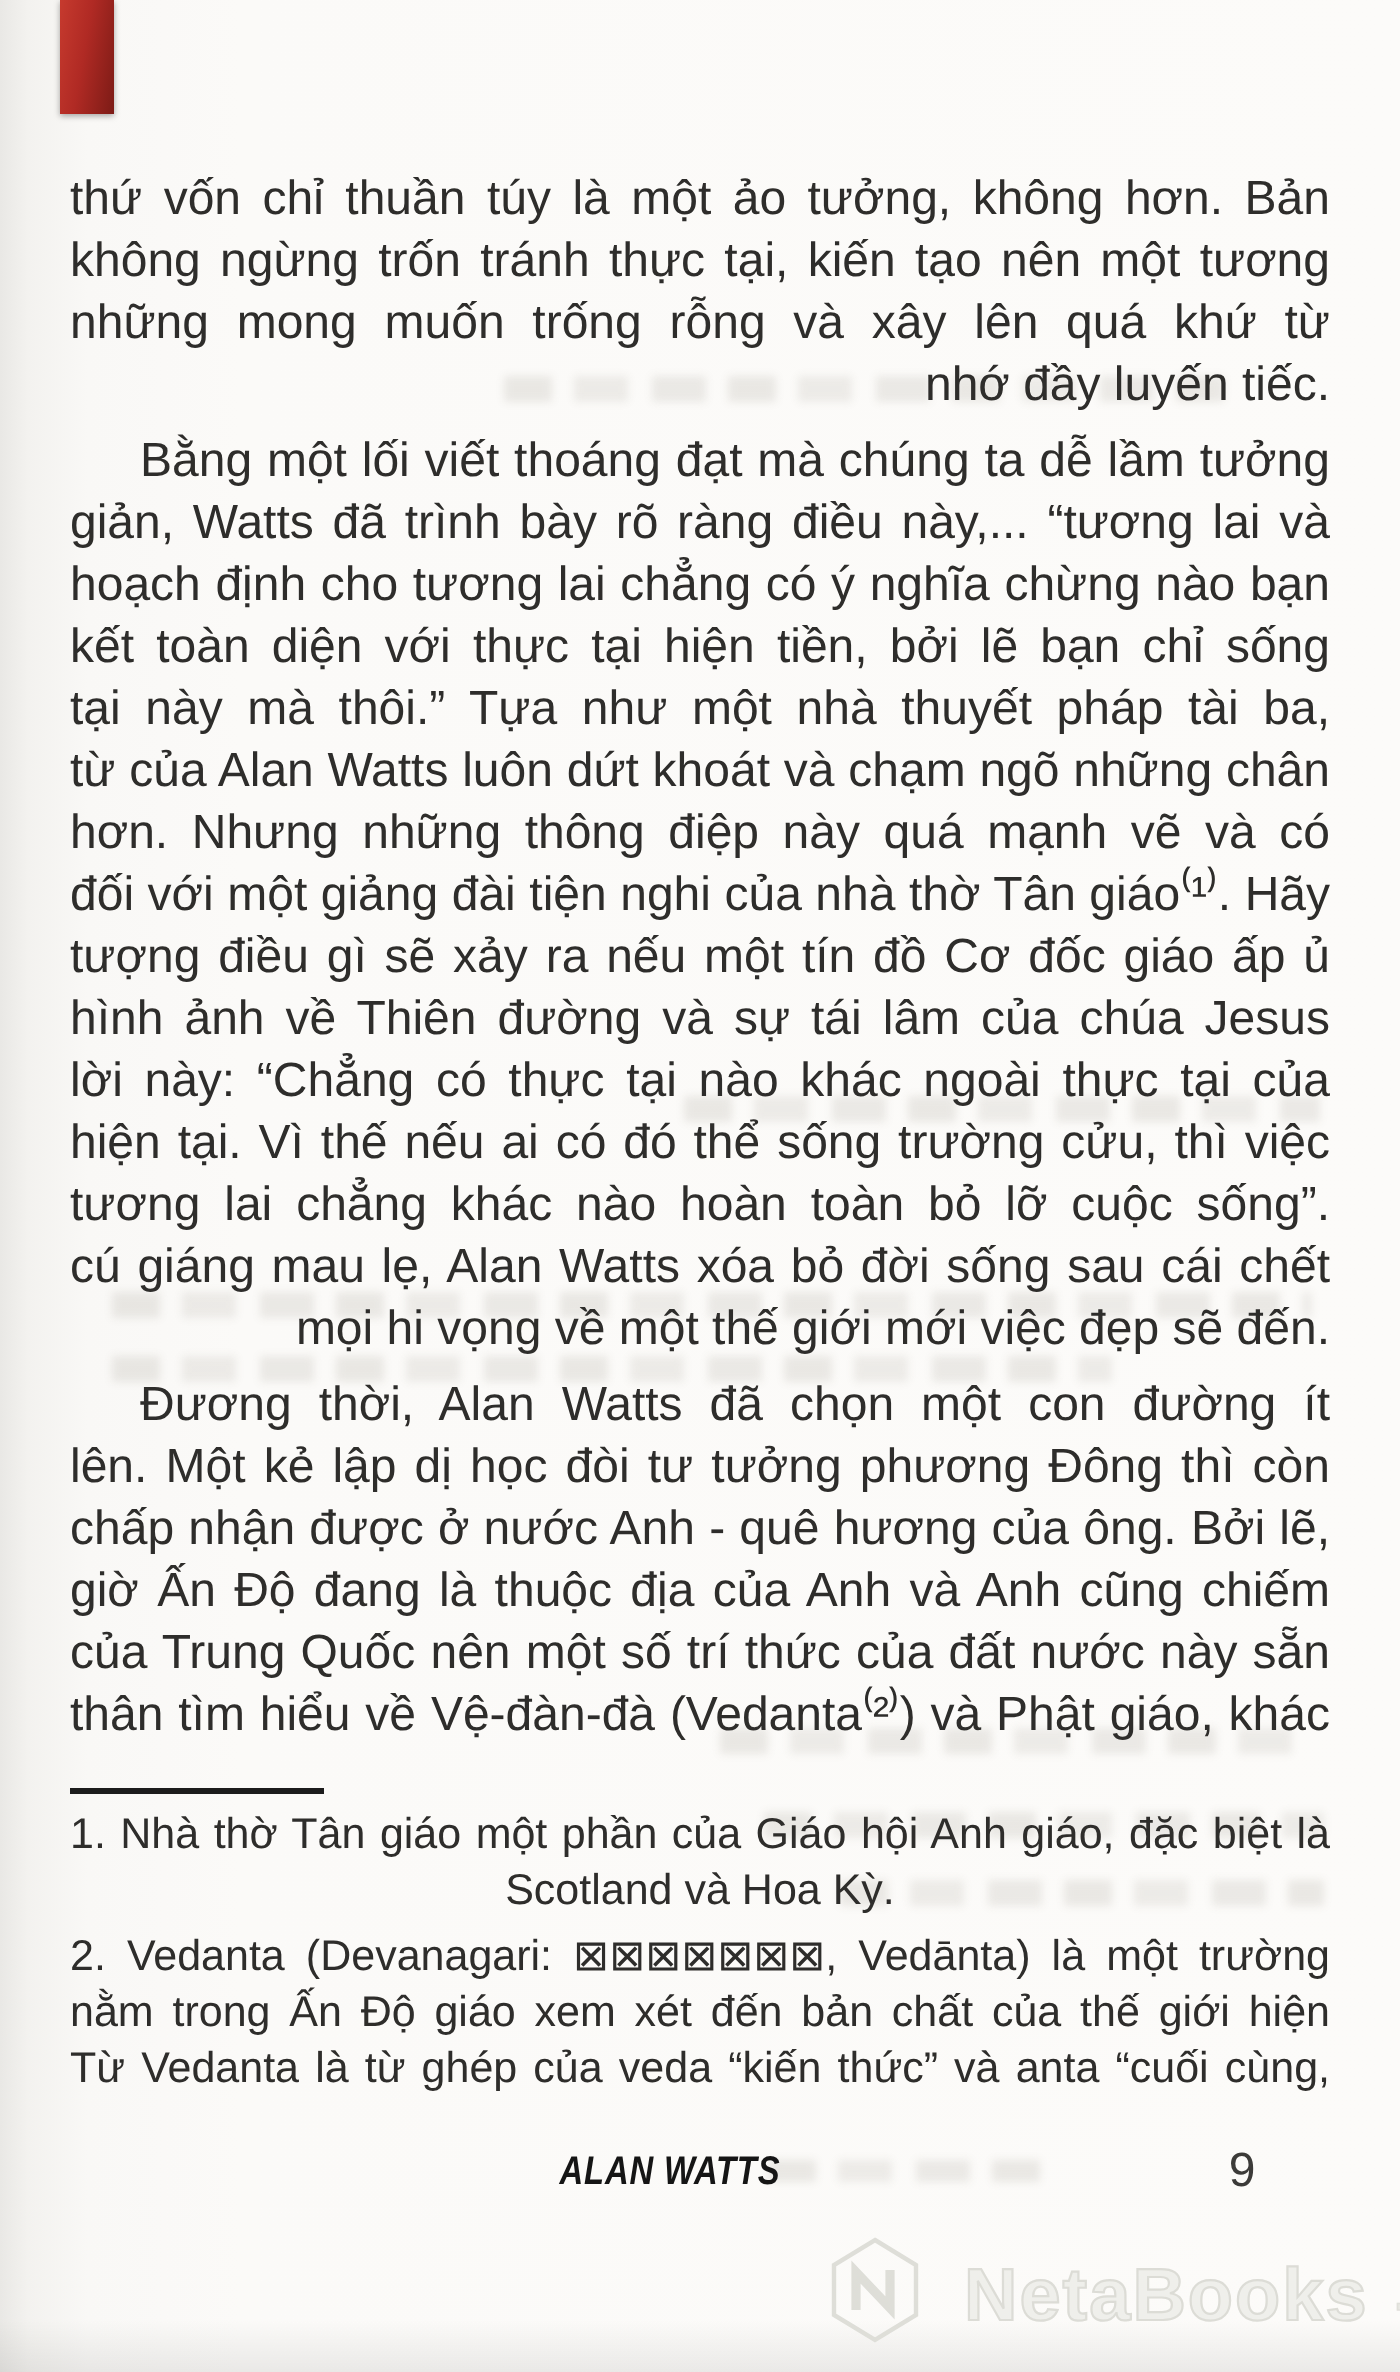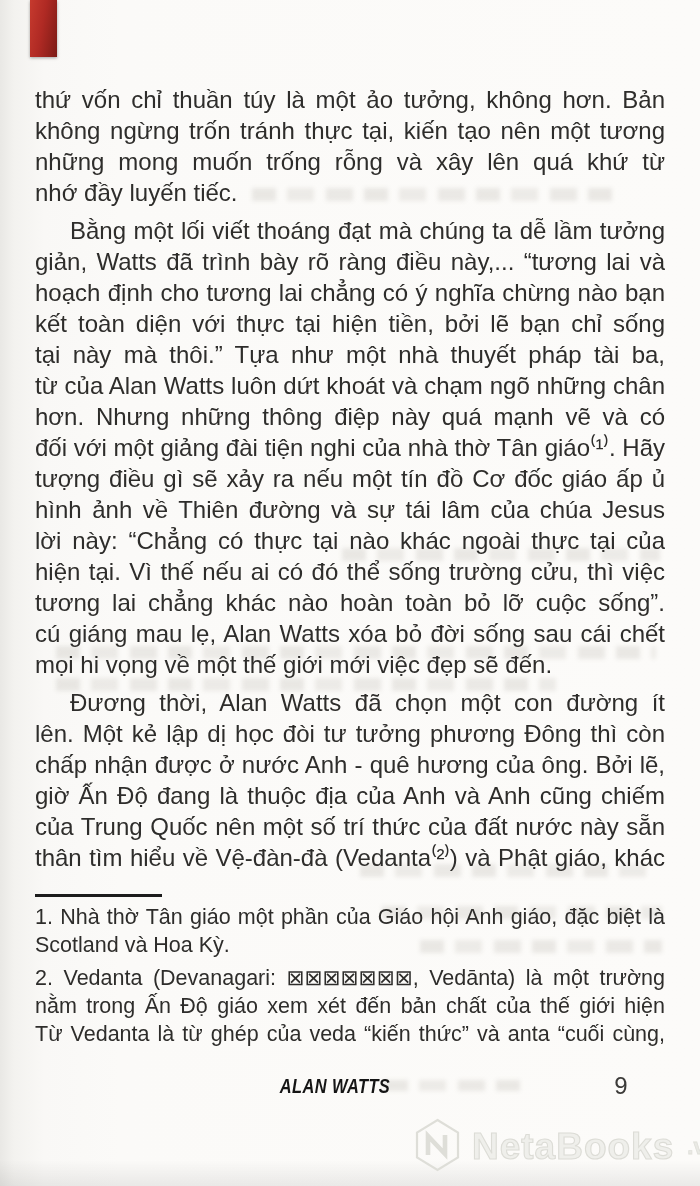--- a/index.html
+++ b/index.html
@@ -24,39 +24,39 @@
   .body-text{position:absolute;left:35px;top:84px;width:630px;}
   .bl{
     position:relative;
     height:31px;line-height:31px;
     font-size:24px;
     text-align:justify;
     overflow:hidden;
     white-space:normal;
   }
   .bl::after{content:"";display:inline-block;width:100%;height:0;}
-  .bl.short{text-align:left;}
+  .bl.short{text-align:right;}
   .bl.short::after{content:none;}
   .bl.ind{text-indent:35px;}
   .bl.pgap{margin-top:7px;}
   
   .fn-sep{
     position:absolute;left:35px;top:894px;width:127px;height:0;
     border-top:3px solid #1c1c1c;
   }
   .footnotes{position:absolute;left:35px;top:903px;width:630px;}
   .fl{
     position:relative;
     height:28px;line-height:28px;
     font-size:21.5px;
     text-align:justify;
     overflow:hidden;
   }
   .fl::after{content:"";display:inline-block;width:100%;height:0;}
-  .fl.short{text-align:left;}
+  .fl.short{text-align:center;}
   .fl.short::after{content:none;}
   .fn2{margin-top:5px;}
   
   .running-title{
     position:absolute;left:235px;top:1075px;width:200px;
     text-align:center;
     font-size:20px;font-weight:700;font-style:italic;
     letter-spacing:0.5px;color:#151515;
     transform:scaleX(0.82);
   }
@@ -67,20 +67,21 @@
   
   .watermark{
     position:absolute;left:414px;top:1118px;
     display:flex;align-items:center;gap:11px;
   }
   .wm-text{
     font-size:37px;font-weight:700;letter-spacing:1px;
     color:#efefeb;
     -webkit-text-stroke:1.1px #dcdcd6;
     line-height:56px;
+    margin-left:10px;
   }
   .wm-tld{
     font-size:22px;font-weight:700;color:#e9e9e4;
     -webkit-text-stroke:0.8px #e0e0da;
     margin-left:2px;
   }
   
   .ghost{
     position:absolute;height:13px;
     background:repeating-linear-gradient(90deg,

